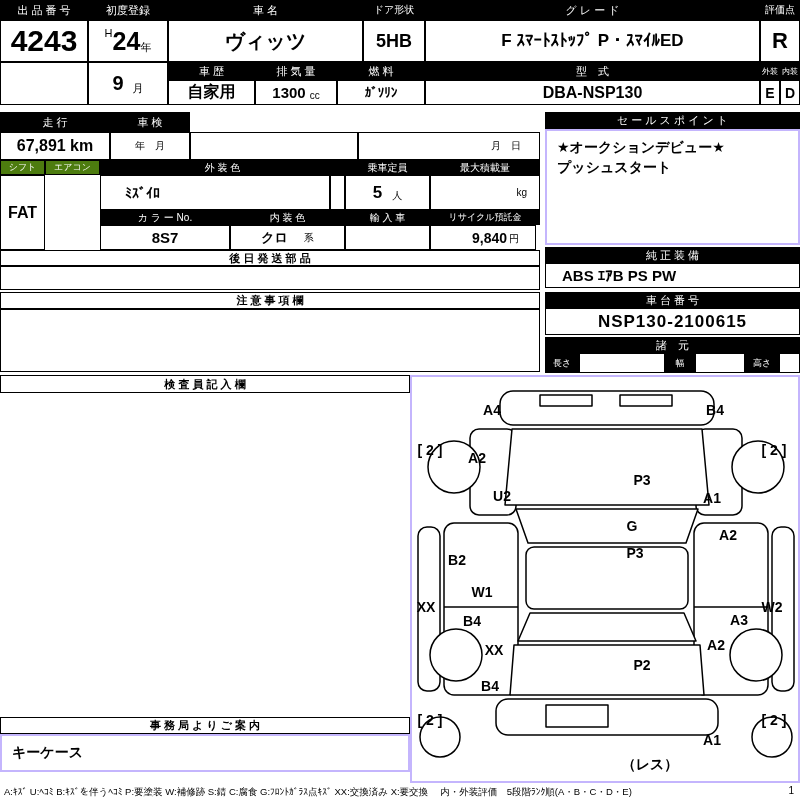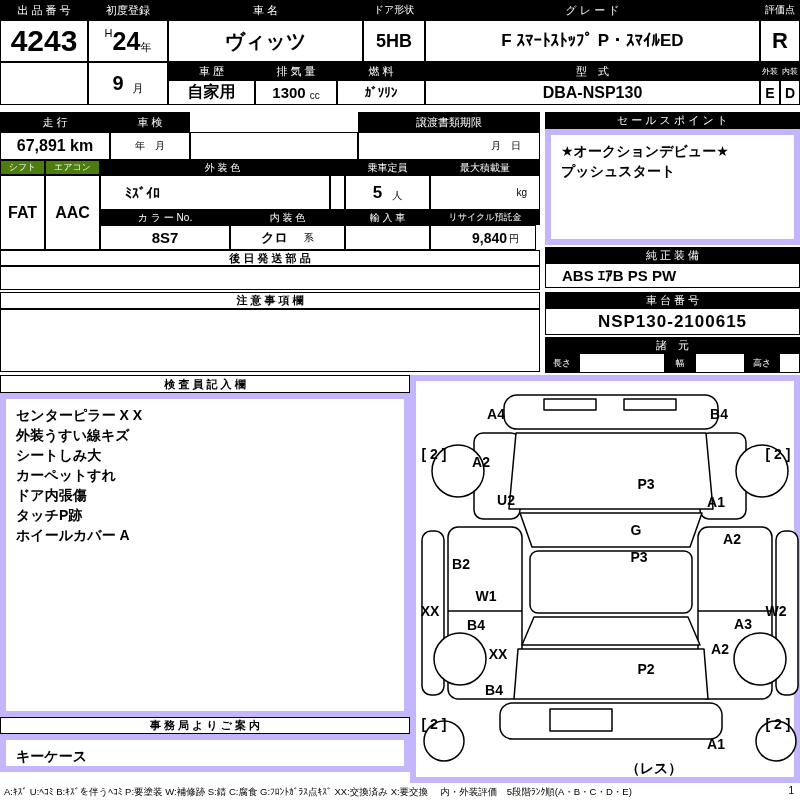--- a/index.html
+++ b/index.html
@@ -5,21 +5,21 @@
   html,body { margin:0; padding:0; background:#fff; }
   body { font-family:"Liberation Sans","DejaVu Sans",sans-serif; }
   #sheet { position:relative; width:800px; height:800px; background:#fff; color:#000; overflow:hidden; }
   .hdr { position:absolute; background:#000; color:#fff; display:flex; align-items:center; justify-content:center;
          font-size:11px; border:1px solid #000; box-sizing:border-box; white-space:nowrap; }
   .hdr-gray { background:#4d7c0f; }
   .whdr { position:absolute; background:#fff; color:#000; display:flex; align-items:center; justify-content:center;
           font-size:11px; font-weight:bold; border:1px solid #000; box-sizing:border-box; }
   .cell { position:absolute; background:#fff; border:1px solid #000; box-sizing:border-box;
           display:flex; align-items:center; justify-content:center; font-size:13px; white-space:nowrap; }
-  .box  { position:absolute; background:#fff; border:6px solid #c4b5fd; box-sizing:border-box; }
+  .box  { position:absolute; background:#fff; border:2px solid #c4b5fd; box-sizing:border-box; }
   .b    { font-weight:bold; }
   .unit { font-size:10px; }
   .lines { padding:6px 10px; }
   .lines .line { font-size:14px; font-weight:bold; line-height:20px; text-align:left; }
   .marks-layer { position:absolute; left:0; top:0; width:100%; height:100%; }
   .marks-layer .mark { position:absolute; transform:translate(-50%,-50%); font-size:14px; font-weight:bold; white-space:nowrap; }
   .legend { position:absolute; font-size:9.5px; color:#000; white-space:nowrap; }
 </style>
 </head>
 <body>
@@ -74,33 +74,31 @@
   <div class="cell b" style="left:780px;top:80px;width:20px;height:25px;font-size:14px">D</div>
 
   <div class="hdr" style="left:0;top:112px;width:110px;height:20px">走 行</div>
   <div class="cell b" style="left:0;top:132px;width:110px;height:28px;font-size:16px">67,891 km</div>
 
   <div class="hdr" style="left:110px;top:112px;width:80px;height:20px">車 検</div>
   <div class="cell" style="left:110px;top:132px;width:80px;height:28px;font-size:10px">年　月</div>
 
   <div class="cell" style="left:190px;top:132px;width:168px;height:28px"></div>
 
-  <div class="hdr" style="left:358px;top:112px;width:182px;height:20px">譲渡書類期限</div>
   <div class="cell" style="left:358px;top:132px;width:182px;height:28px;font-size:10px;justify-content:flex-end;padding-right:18px">月　日</div>
 
   <div class="hdr" style="left:545px;top:112px;width:255px;height:17px">セ ー ル ス ポ イ ン ト</div>
   <div class="box lines" style="left:545px;top:129px;width:255px;height:116px">
       <div class="line">★オークションデビュー★</div>
       <div class="line">プッシュスタート</div>
     </div>
 
   <div class="hdr hdr-gray" style="left:0;top:160px;width:45px;height:15px;font-size:9px">シフト</div>
   <div class="hdr hdr-gray" style="left:45px;top:160px;width:55px;height:15px;font-size:9px">エアコン</div>
   <div class="cell b" style="left:0;top:175px;width:45px;height:75px;font-size:16px">FAT</div>
-  <div class="cell b" style="left:45px;top:175px;width:55px;height:75px;font-size:16px">AAC</div>
 
   <div class="hdr" style="left:100px;top:160px;width:245px;height:15px;font-size:10px">外 装 色</div>
   <div class="cell b" style="left:100px;top:175px;width:230px;height:35px;font-size:14px;justify-content:flex-start;padding-left:24px">ﾐｽﾞｲﾛ</div>
   <div class="cell" style="left:330px;top:175px;width:15px;height:35px"></div>
 
   <div class="hdr" style="left:345px;top:160px;width:85px;height:15px;font-size:10px">乗車定員</div>
   <div class="cell" style="left:345px;top:175px;width:85px;height:35px">
     <span class="b" style="font-size:17px">5</span>
     <span class="unit" style="margin-left:10px;align-self:flex-end;margin-bottom:6px">人</span>
   </div>
@@ -142,29 +140,20 @@
 
   <div class="hdr" style="left:545px;top:337px;width:255px;height:16px">諸　元</div>
   <div class="hdr" style="left:545px;top:353px;width:34px;height:20px;font-size:9px">長さ</div>
   <div class="cell" style="left:579px;top:353px;width:86px;height:20px"></div>
   <div class="hdr" style="left:665px;top:353px;width:30px;height:20px;font-size:9px">幅</div>
   <div class="cell" style="left:695px;top:353px;width:50px;height:20px"></div>
   <div class="hdr" style="left:745px;top:353px;width:34px;height:20px;font-size:9px">高さ</div>
   <div class="cell" style="left:779px;top:353px;width:21px;height:20px"></div>
 
   <div class="whdr" style="left:0;top:375px;width:410px;height:18px">検 査 員 記 入 欄</div>
-  <div class="box lines" style="left:0;top:393px;width:410px;height:324px">
-      <div class="line">センターピラー X X</div>
-      <div class="line">外装うすい線キズ</div>
-      <div class="line">シートしみ大</div>
-      <div class="line">カーペットすれ</div>
-      <div class="line">ドア内張傷</div>
-      <div class="line">タッチP跡</div>
-      <div class="line">ホイールカバー A</div>
-    </div>
 
   <div class="whdr" style="left:0;top:717px;width:410px;height:17px">事 務 局 よ り ご 案 内</div>
   <div class="box lines" style="left:0;top:734px;width:410px;height:38px">
     <div class="line">キーケース</div>
   </div>
 
   <div class="box" style="left:410px;top:375px;width:390px;height:408px">
     <svg width="388" height="406" viewBox="0 0 388 406">
       <g fill="#fff" stroke="#000" stroke-width="1.5" stroke-linejoin="round">
 

